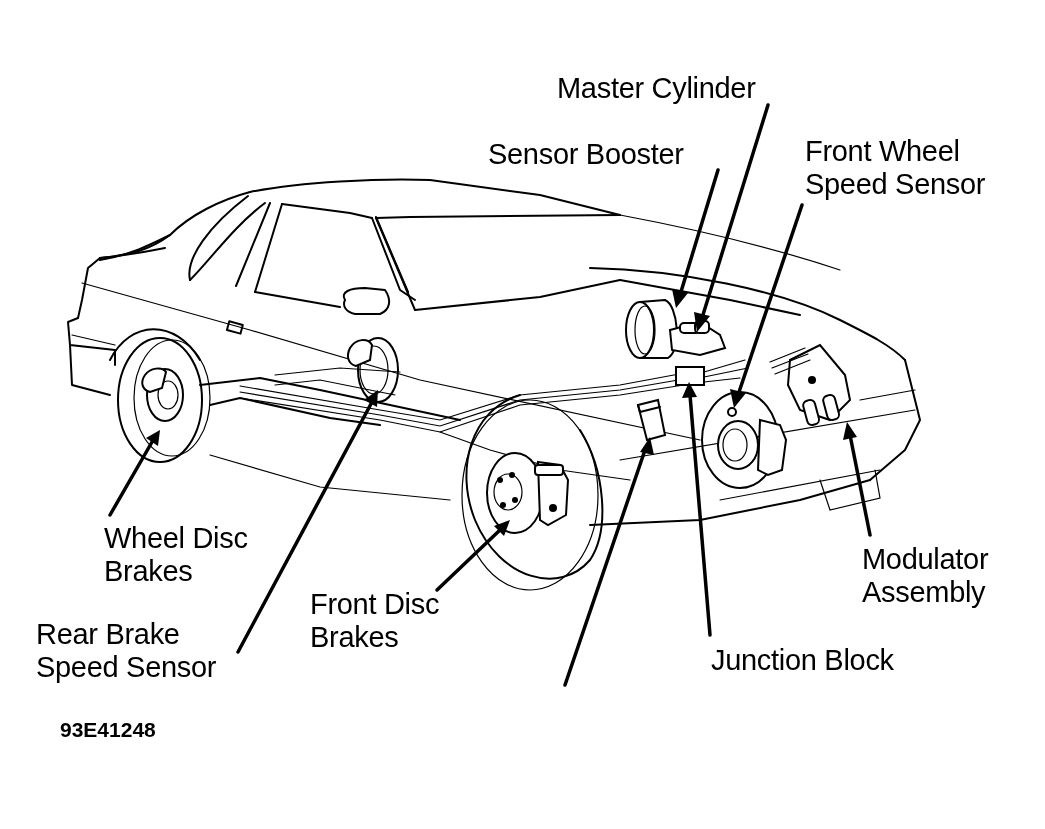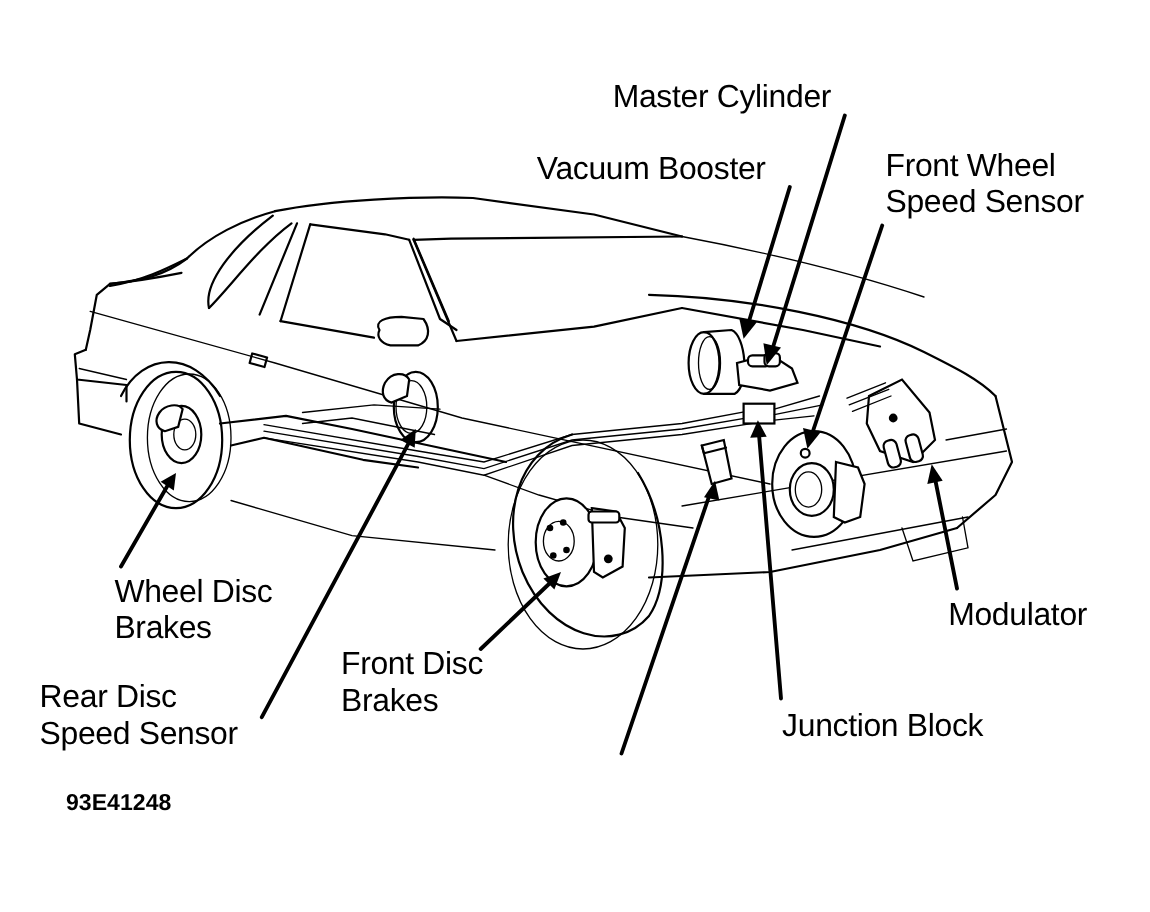--- a/index.html
+++ b/index.html
@@ -194,47 +194,48 @@
     <line class="lead" x1="870" y1="535" x2="850" y2="435"></line>
     <polygon class="arrow" points="847,422 843,440 857,437"></polygon>
   </g>
 </svg>
 
 <div class="lbl" style="left:557px; top:72px;">
   <span>Master Cylinder</span>
 </div>
 
 <div class="lbl" style="left:488px; top:138px;">
-  <span>Vacuum Booster</span>
+  <span>Sensor Booster</span>
 </div>
 
 <div class="lbl" style="left:805px; top:135px;">
   <span>Front Wheel</span>
   <span>Speed Sensor</span>
 </div>
 
 <div class="lbl" style="left:104px; top:522px;">
   <span>Wheel Disc</span>
   <span>Brakes</span>
 </div>
 
 <div class="lbl" style="left:36px; top:618px;">
-  <span>Rear Disc</span>
+  <span>Rear Brake</span>
   <span>Speed Sensor</span>
 </div>
 
 <div class="lbl" style="left:310px; top:588px;">
   <span>Front Disc</span>
   <span>Brakes</span>
 </div>
 
 <div class="lbl" style="left:283px; top:686px;">
 </div>
 
 <div class="lbl" style="left:711px; top:644px;">
   <span>Junction Block</span>
 </div>
 
 <div class="lbl" style="left:862px; top:543px;">
   <span>Modulator</span>
+  <span>Assembly</span>
 </div>
 
 <div class="figid" style="left:60px; top:718px;">93E41248</div>
 
 </body></html>

